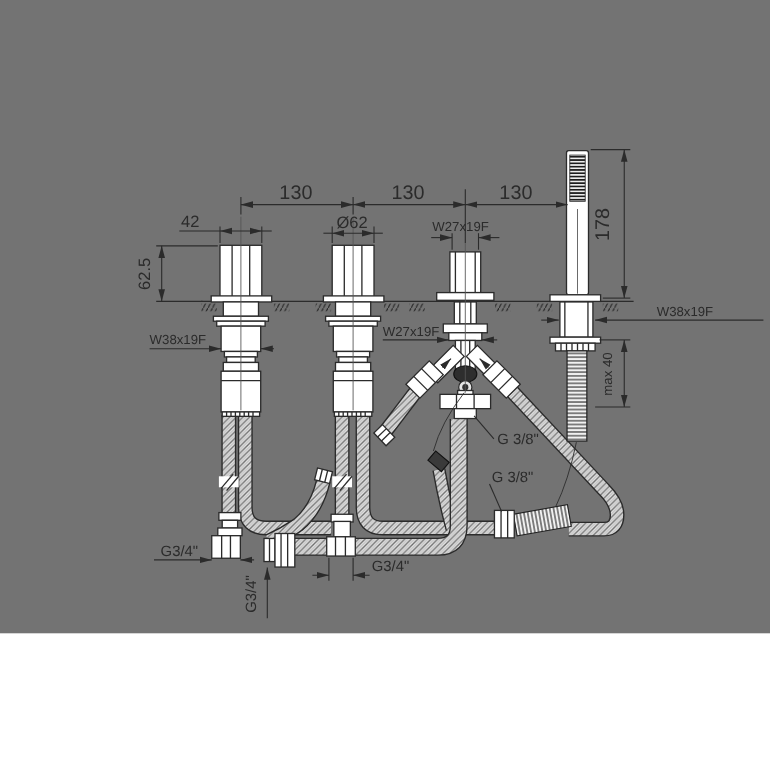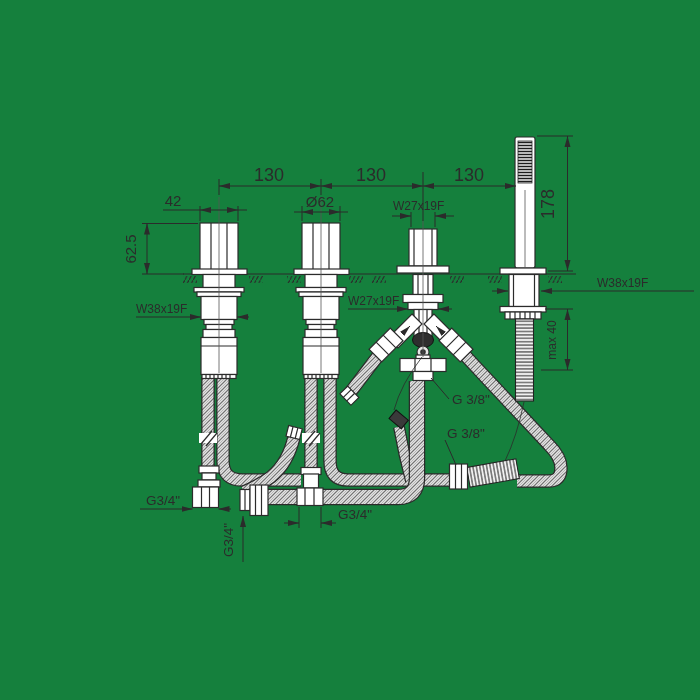--- a/index.html
+++ b/index.html
@@ -1,16 +1,16 @@
 <!DOCTYPE html>
 <html><head>
 <meta charset="utf-8">
 <style>
   html,body{margin:0;padding:0;background:#ffffff;}
-  .stage{width:700px;height:700px;background:#15803d;position:relative;overflow:hidden;}
+  .stage{width:700px;height:576px;background:#737373;position:relative;overflow:hidden;}
   svg{display:block;}
   text{font-family:"Liberation Sans","DejaVu Sans",sans-serif;fill:#2b2b2b;}
   .dim-num{font-size:18px;}
   .dim-mid{font-size:15px;}
   .dim-sml{font-size:12px;}
   .dim-g{font-size:13.5px;}
   .hw{fill:#ffffff;stroke:#2b2b2b;stroke-width:1.2;}
   .ln{stroke:#2b2b2b;stroke-width:1.2;fill:none;}
   .thin{stroke:#2b2b2b;stroke-width:0.8;fill:none;}
   .dim{stroke:#2b2b2b;stroke-width:1;fill:none;}

